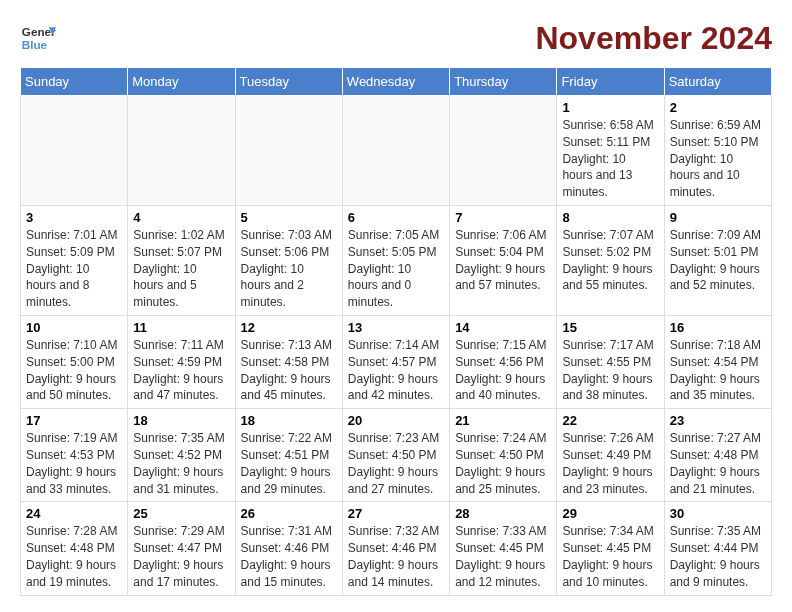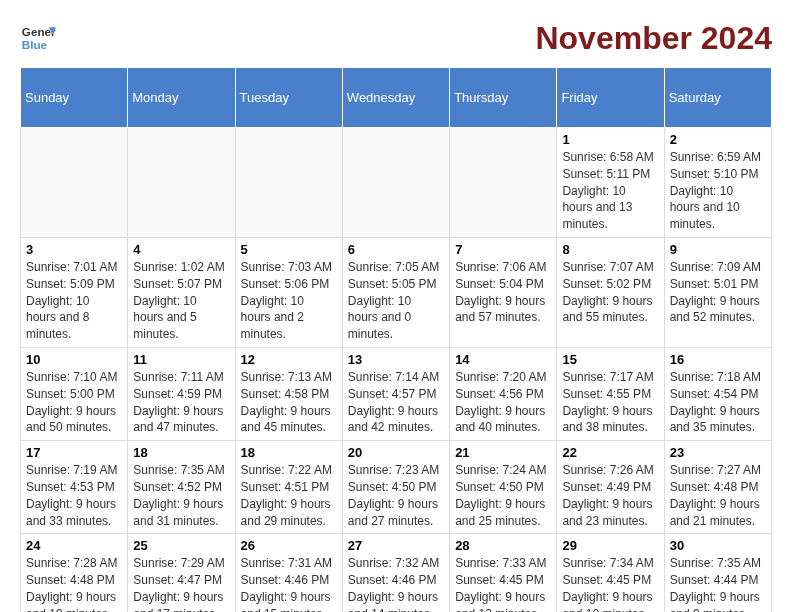--- a/index.html
+++ b/index.html
@@ -39,21 +39,21 @@
     }
     .calendar {
       width: 100%;
       border-collapse: collapse;
       table-layout: fixed;
     }
     .calendar th {
       background: #4a7fcb;
       color: #fff;
       font-size: 13px;
-      padding: 22px 4px;
+      padding: 6px 4px;
       text-align: left;
       border: 1px solid #fff;
       font-weight: normal;
     }
     .calendar td {
       vertical-align: top;
       border: 1px solid #ddd;
       padding: 4px 5px;
       font-size: 11px;
       height: 90px;
@@ -186,21 +186,21 @@
 Daylight: 9 hours and 45 minutes.</div>
         </td>
         <td>
           <span class="day-number">13</span>
           <div class="day-info">Sunrise: 7:14 AM
 Sunset: 4:57 PM
 Daylight: 9 hours and 42 minutes.</div>
         </td>
         <td>
           <span class="day-number">14</span>
-          <div class="day-info">Sunrise: 7:20 AM
+          <div class="day-info">Sunrise: 7:15 AM
 Sunset: 4:56 PM
 Daylight: 9 hours and 40 minutes.</div>
         </td>
         <td>
           <span class="day-number">15</span>
           <div class="day-info">Sunrise: 7:17 AM
 Sunset: 4:55 PM
 Daylight: 9 hours and 38 minutes.</div>
         </td>
         <td>

